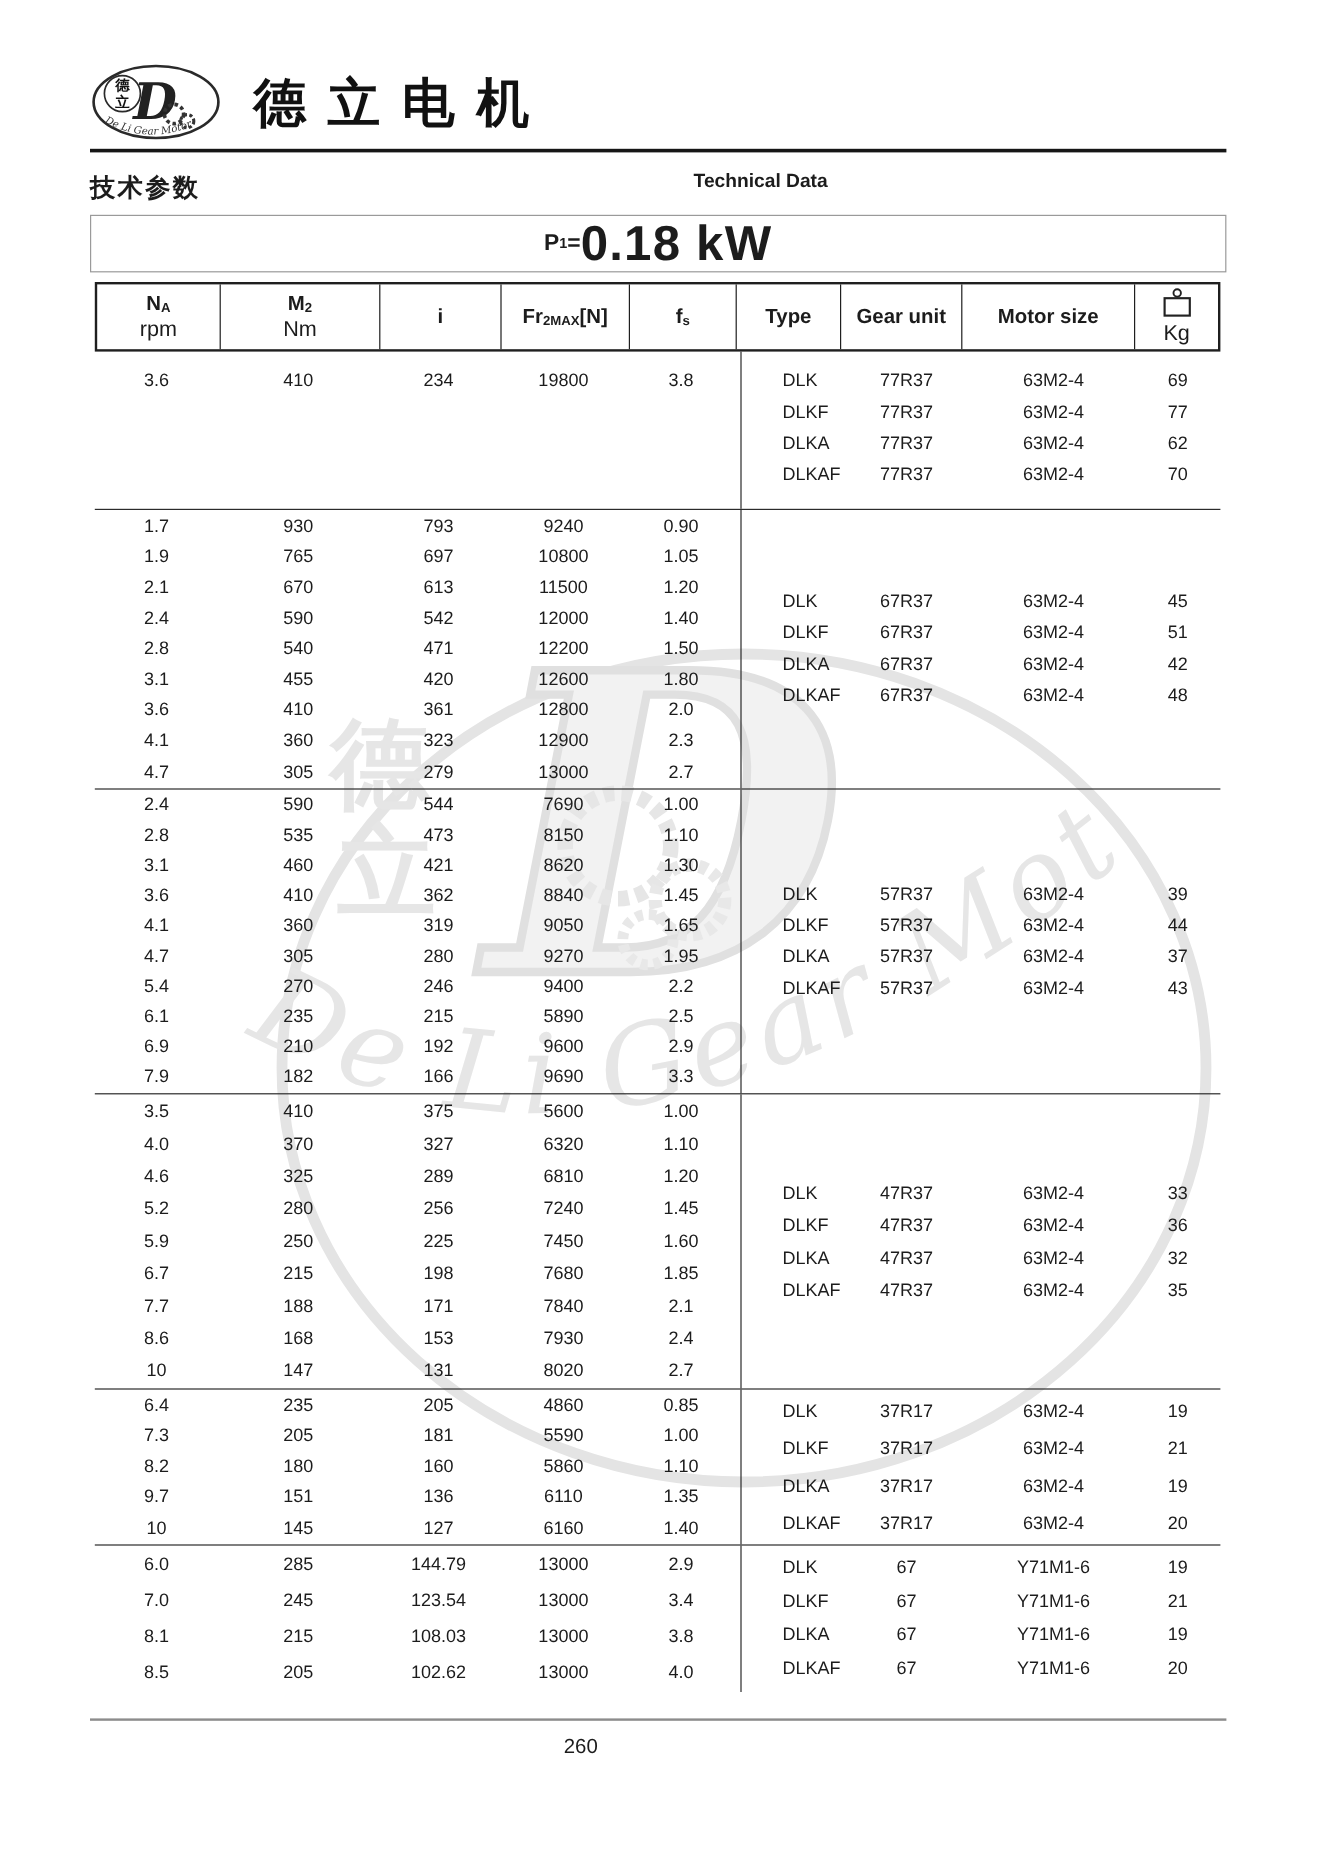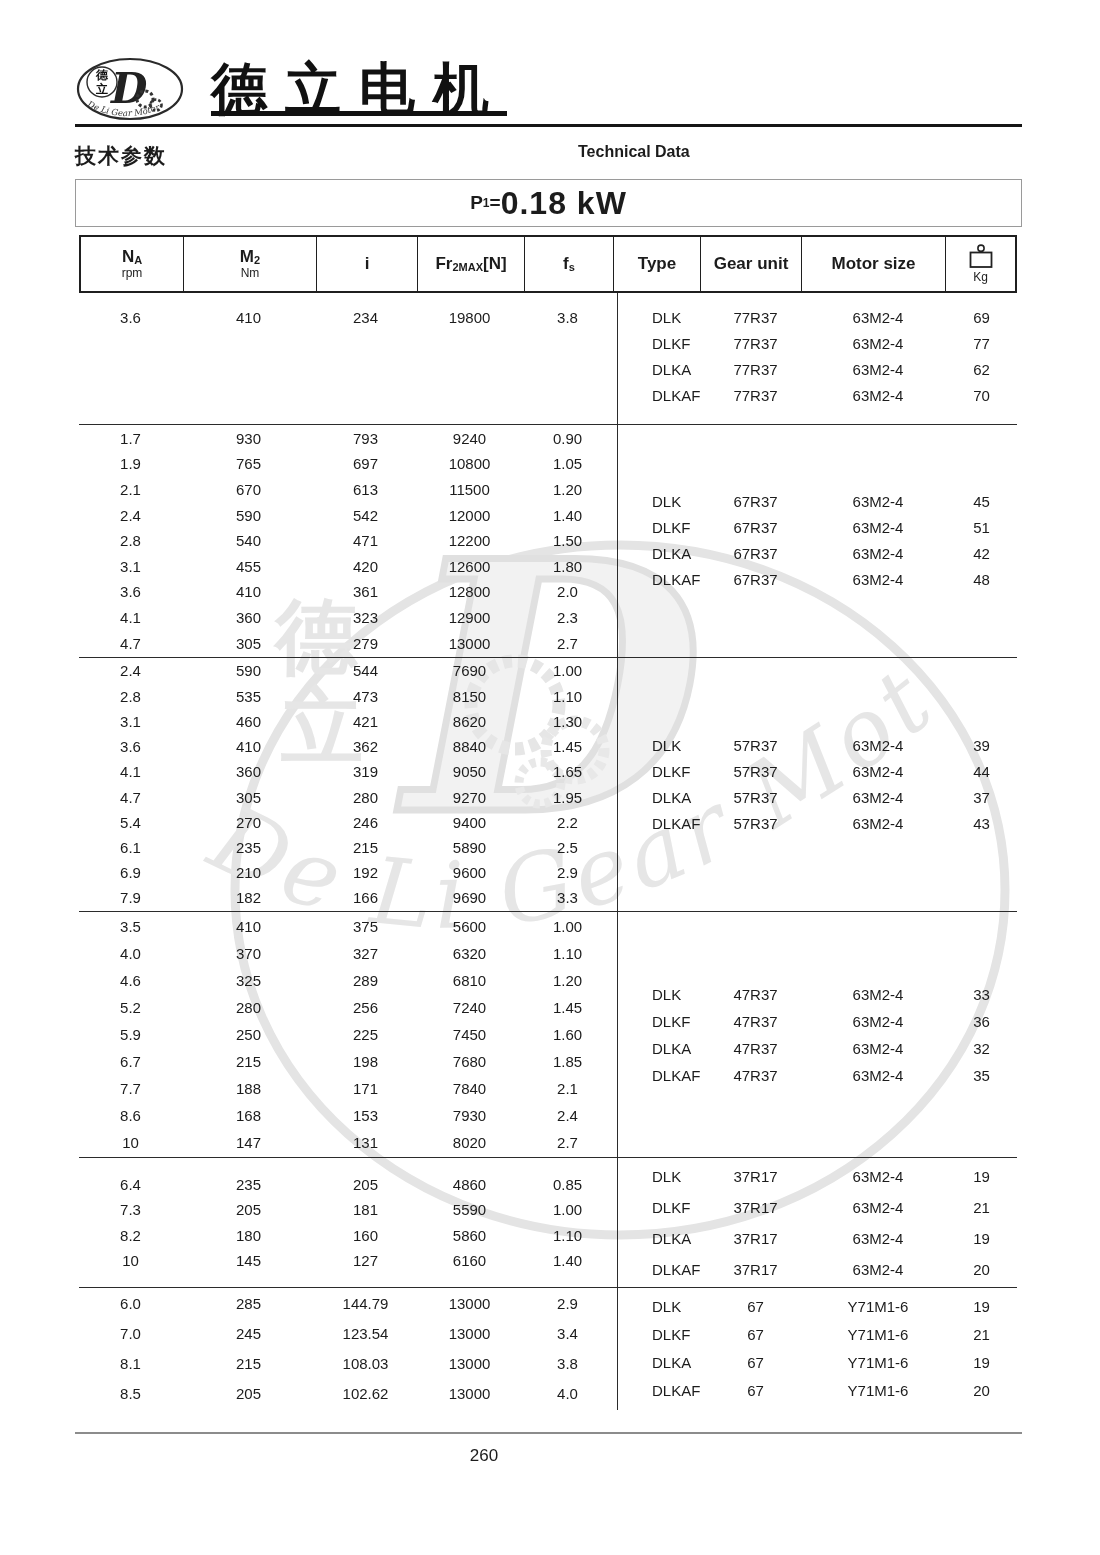--- a/index.html
+++ b/index.html
@@ -7,48 +7,48 @@
     position:relative; width:1100px; height:1555px; background:#ffffff;
     font-family:"Liberation Sans","DejaVu Sans",sans-serif; color:#1c1c1c;
     overflow:hidden;
   }
   
   .watermark { position:absolute; left:150px; top:540px; z-index:0; }
   
   .brand-row { position:absolute; left:75px; top:52px; display:flex; align-items:center; gap:26px; z-index:2; }
   .brand-name {
     font-family:"DejaVu Serif","Liberation Serif",serif; font-weight:bold;
-    font-size:56px; letter-spacing:18px; color:#111; white-space:nowrap;text-decoration:underline;
+    font-size:44px; letter-spacing:18px; color:#111; white-space:nowrap;
   }
   .brand-rule { position:absolute; left:75px; width:947px; top:124px; height:3px; background:#161616; z-index:2; }
   .section-row { position:absolute; left:75px; top:142px; width:947px; height:28px; z-index:2; }
   .section-cn { position:absolute; left:0; top:0; font-size:21px; font-weight:bold; letter-spacing:2px; }
   .section-en { position:absolute; left:503px; top:1px; font-size:16px; font-weight:bold; }
   .power-banner {
     position:absolute; left:75px; top:179px; width:947px; height:48px; box-sizing:border-box;
     border:1px solid #9a9a9a; display:flex; align-items:center; justify-content:center; z-index:2; background:transparent;
   }
   .power-banner .p  { font-size:19px; font-weight:bold; }
   .power-banner .p-sub { font-size:12px; font-weight:bold; vertical-align:-4px; }
   .power-banner .p-eq { font-size:19px; font-weight:bold; }
-  .power-banner .p-val { font-size:32px; font-weight:bold; letter-spacing:1px; }
+  .power-banner .p-val { font-size:41px; font-weight:bold; letter-spacing:1px; }
   
   .thead {
     position:absolute; left:79px; top:235px; width:938px; height:58px; box-sizing:border-box;
     border:2px solid #1f1f1f; display:grid; z-index:2; background:transparent;
     grid-template-columns:103px 133px 101px 107px 89px 87px 101px 144px auto;
   }
   .hcell {
     border-right:1.5px solid #1f1f1f; display:flex; flex-direction:column;
     align-items:center; justify-content:center; line-height:1.15;
   }
   .hcell:last-child { border-right:none; }
   .hmain { font-size:17px; font-weight:bold; }
   .hsub  { font-size:11px; font-weight:bold; vertical-align:-2px; }
-  .hunit { font-size:12px; font-weight:normal; }
+  .hunit { font-size:18px; font-weight:normal; }
   .kg-cell .hunit { margin-top:1px; }
   
   .tbody { position:absolute; left:79px; top:293px; width:938px; z-index:2; }
   .group { display:flex; box-sizing:border-box; border-bottom:1.5px solid #2b2b2b; }
   .gleft  { width:538px; display:flex; flex-direction:column; justify-content:center; }
   .gright { width:400px; box-sizing:border-box; border-left:1.5px solid #2b2b2b;
             display:flex; flex-direction:column; justify-content:center; }
   .drow { display:grid; grid-template-columns:103px 133px 101px 107px 89px; }
   .dcell { text-align:center; font-size:15px; }
   .trow { display:grid; grid-template-columns:87px 101px 144px 63px; }
@@ -494,20 +494,27 @@
             <div class="dcell fs">1.00</div>
           </div>
           <div class="drow">
             <div class="dcell na">8.2</div>
             <div class="dcell m2">180</div>
             <div class="dcell i">160</div>
             <div class="dcell fr2max">5860</div>
             <div class="dcell fs">1.10</div>
           </div>
           <div class="drow">
+            <div class="dcell na">9.7</div>
+            <div class="dcell m2">151</div>
+            <div class="dcell i">136</div>
+            <div class="dcell fr2max">6110</div>
+            <div class="dcell fs">1.35</div>
+          </div>
+          <div class="drow">
             <div class="dcell na">10</div>
             <div class="dcell m2">145</div>
             <div class="dcell i">127</div>
             <div class="dcell fr2max">6160</div>
             <div class="dcell fs">1.40</div>
           </div>
         </div>
         <div class="gright">
           <div class="trow">
             <div class="tcell type">DLK</div>

